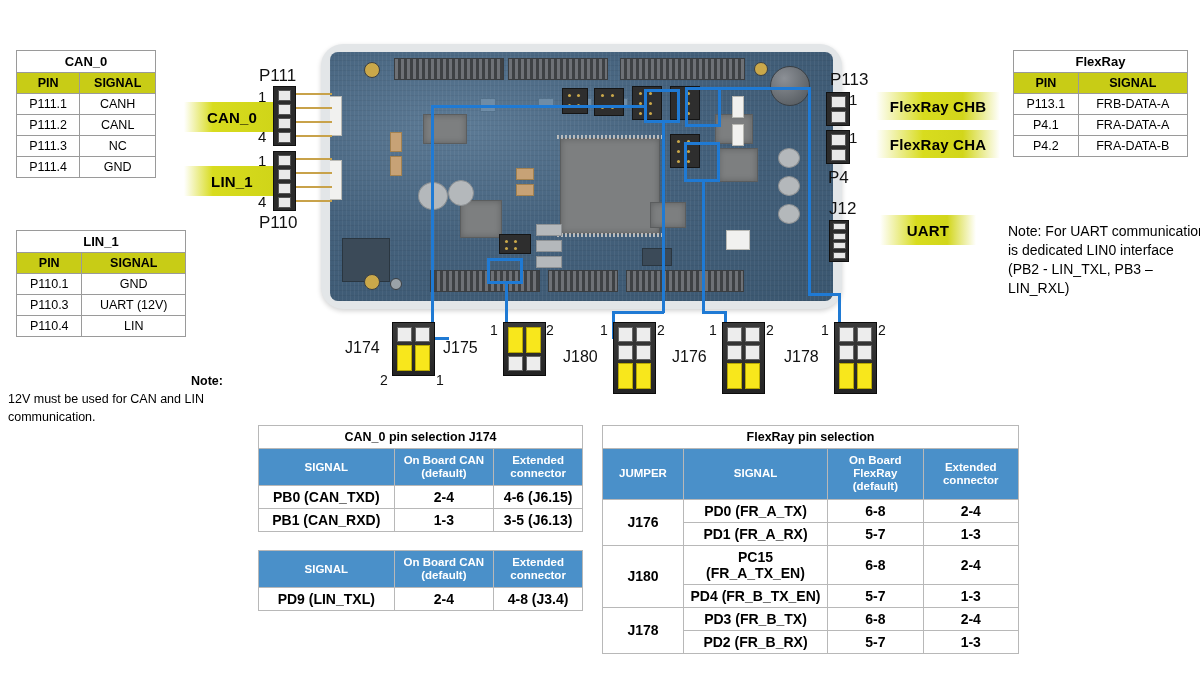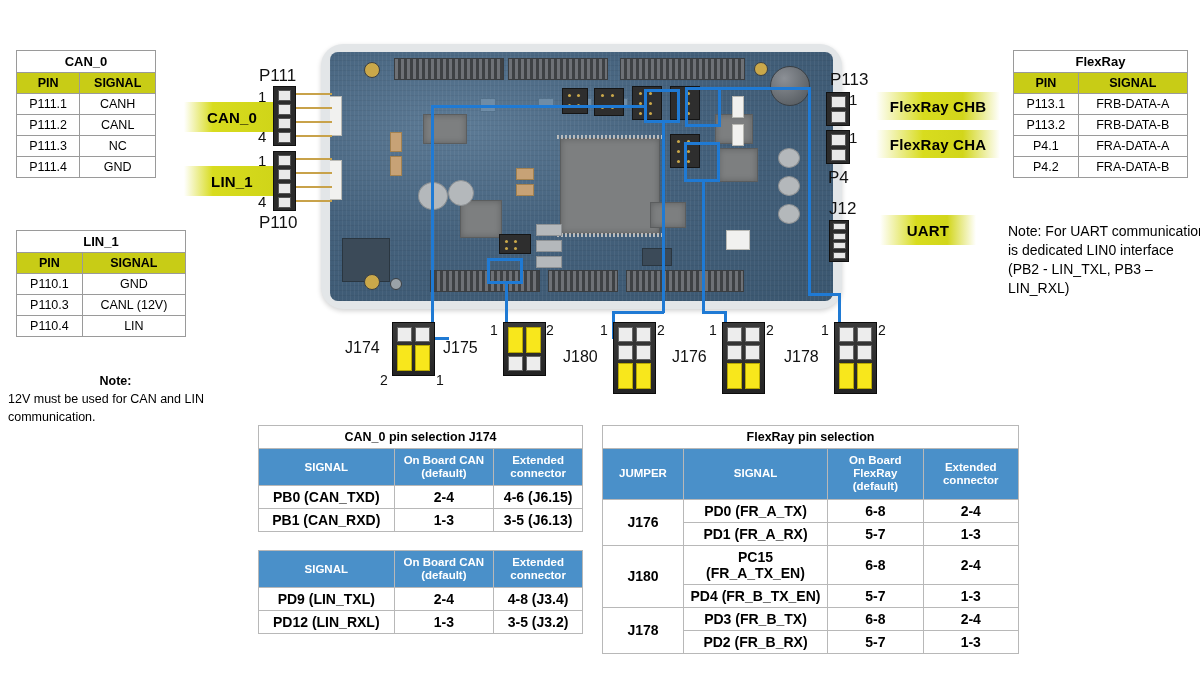--- a/index.html
+++ b/index.html
@@ -56,21 +56,21 @@
   }
 
   
   .plabel { font-size: 17px; font-weight: normal; color:#111; font-family:"Liberation Sans", sans-serif; }
   .pnum   { font-size: 15px; color:#111; }
   .jlabel { font-size: 16px; color:#111; }
   .jnum   { font-size: 14px; color:#111; }
 
   
   .note-left { font-size: 12.5px; color:#000; line-height: 1.45; width: 215px; }
-  .note-left b { display:block; text-align:center; }
+  .note-left b { display:block; text-align:right; }
   .note-right { font-size: 14px; color:#000; line-height: 1.35; width: 200px; }
 
   
   .connector {
     background: #2b2b2b;
     border: 1px solid #111;
     display: flex; flex-direction: column;
     justify-content: space-around; align-items: center;
     padding: 2px;
     gap: 2px;
@@ -330,21 +330,21 @@
     <tr>
       <td class="thead">PIN</td>
       <td class="thead">SIGNAL</td>
     </tr>
     <tr>
       <td class="tcell">P110.1</td>
       <td class="tcell">GND</td>
     </tr>
     <tr>
       <td class="tcell">P110.3</td>
-      <td class="tcell">CANL (12V)</td>
+      <td class="tcell">UART (12V)</td>
     </tr>
     <tr>
       <td class="tcell">P110.4</td>
       <td class="tcell">LIN</td>
     </tr>
   </tbody>
     </table>
 
   <div class="note-left abs" style="left:8px; top:372px;">
     <b>Note:</b>
@@ -425,24 +425,20 @@
         </tr>
     <tr>
       <td class="thead">PIN</td>
       <td class="thead">SIGNAL</td>
     </tr>
     <tr>
       <td class="tcell">P113.1</td>
       <td class="tcell">FRB-DATA-A</td>
     </tr>
     <tr>
-      <td class="tcell">P113.2</td>
-      <td class="tcell">FRB-DATA-B</td>
-    </tr>
-    <tr>
       <td class="tcell">P4.1</td>
       <td class="tcell">FRA-DATA-A</td>
     </tr>
     <tr>
       <td class="tcell">P4.2</td>
       <td class="tcell">FRA-DATA-B</td>
     </tr>
   </tbody>
     </table>
 
@@ -532,25 +528,20 @@
     <tr>
       <td class="bhead" style="width:136px;">SIGNAL</td>
       <td class="bhead" style="width:100px;">On Board CAN (default)</td>
       <td class="bhead" style="width:89px;">Extended connector</td>
     </tr>
     <tr>
       <td class="bcell">PD9 (LIN_TXL)</td>
       <td class="bcell">2-4</td>
       <td class="bcell">4-8 (J3.4)</td>
     </tr>
-    <tr>
-      <td class="bcell">PD12 (LIN_RXL)</td>
-      <td class="bcell">1-3</td>
-      <td class="bcell">3-5 (J3.2)</td>
-    </tr>
   </tbody>
     </table>
 
   <table class="seltable abs" style="left:602px; top:425px; width:417px;">
     <tbody>
         <tr>
       <td class="ttitle" colspan="4">FlexRay pin selection</td>
     </tr>
     <tr>
       <td class="bhead" style="width:78px;">JUMPER</td>

